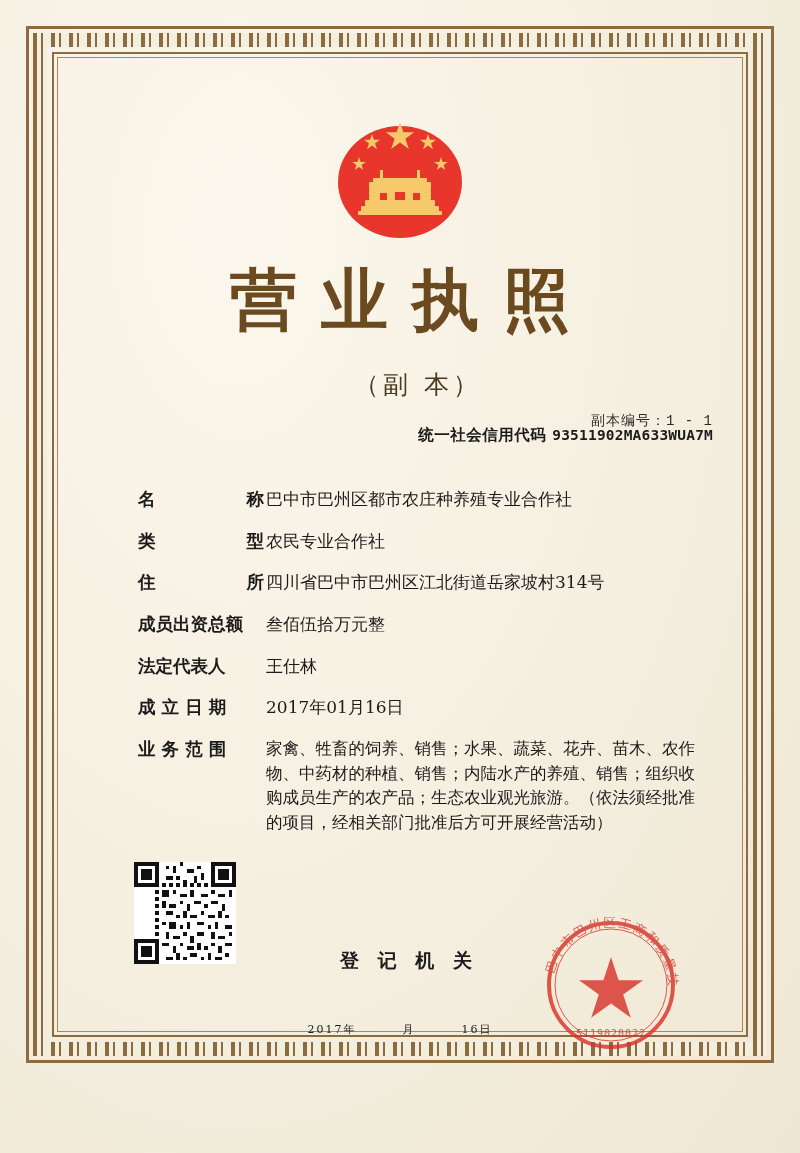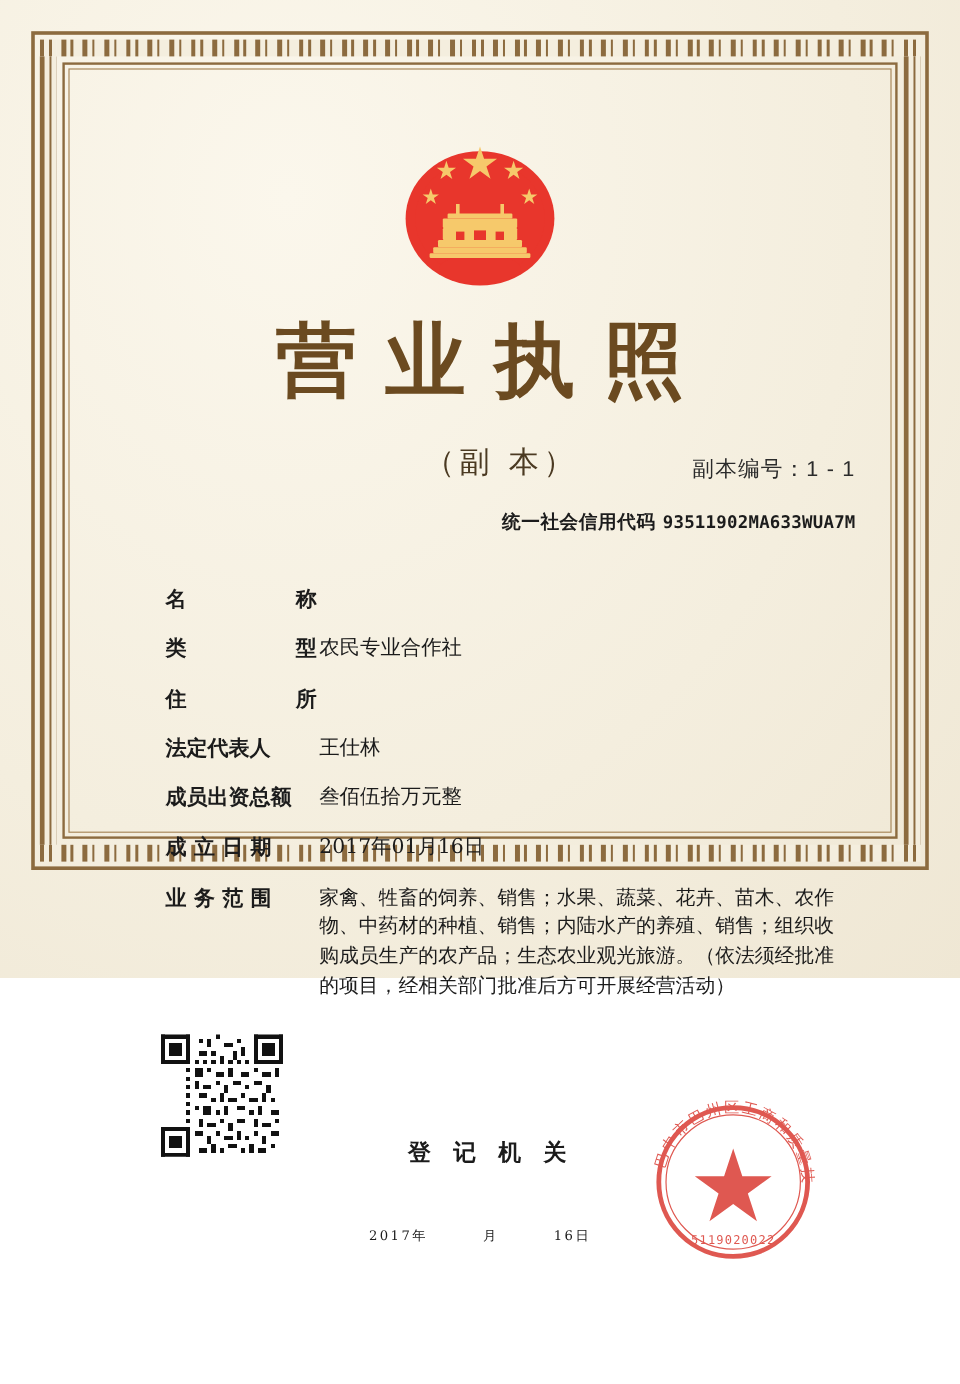--- a/index.html
+++ b/index.html
@@ -4,21 +4,21 @@
 <style>
   html,body{margin:0;padding:0;}
   body{
     width:800px;height:1153px;
     background:#ffffff;
     font-family:"DejaVu Sans","Liberation Sans",sans-serif;
     overflow:hidden;
   }
   .page{
     position:relative;
-    width:800px;height:815px;
+    width:800px;height:1153px;
     background:#f7f2e6;
     background-image:
       radial-gradient(ellipse at 30% 20%, #fbf7ec 0%, #f4eede 60%, #efe7d4 100%);
     box-sizing:border-box;
   }
   
   .frame-outer{
     position:absolute;
     left:26px;top:26px;right:26px;bottom:90px;
     border:3px solid #8c6b3f;
@@ -77,25 +77,25 @@
     top:368px;left:0;right:0;
     text-align:center;
     font-family:"DejaVu Serif","Liberation Serif",serif;
     font-size:25px;
     letter-spacing:4px;
     color:#4b3a22;
     padding-left:36px;
   }
   .copy-no{
     position:absolute;
-    top:379px;right:87px;
-    font-size:18px;
+    top:412px;right:87px;
+    font-size:14px;
     color:#2b2b2b;
     letter-spacing:1px;
-    font-family:Liberation Sans, sans-serif;
+    font-family:Liberation Mono, monospace;
   }
   .credit-code{
     position:absolute;
     top:425px;right:87px;
     font-size:15.5px;
     color:#1c1c1c;
     letter-spacing:.5px;
     font-family:"DejaVu Serif","Liberation Serif",serif;
     font-weight:bold;
   }
@@ -277,49 +277,51 @@
     <span class="num">93511902MA633WUA7M</span>
   </div>
 
   <div class="fields">
 
     <div class="row">
       <div class="label">
         <span>名</span>
         <span>称</span>
       </div>
+      <div class="value">巴中市巴州区都市农庄种养殖专业合作社</div>
     </div>
 
     <div class="row">
       <div class="label">
         <span>类</span>
         <span>型</span>
       </div>
       <div class="value">农民专业合作社</div>
     </div>
 
     <div class="row">
       <div class="label">
         <span>住</span>
         <span>所</span>
       </div>
+      <div class="value">四川省巴中市巴州区江北街道岳家坡村314号</div>
+    </div>
+
+    <div class="row">
+      <div class="label lbl2">
+        <span>成员出资总额</span>
+      </div>
+      <div class="value">叁佰伍拾万元整</div>
     </div>
 
     <div class="row">
       <div class="label lbl2">
         <span>法定代表人</span>
       </div>
       <div class="value">王仕林</div>
-    </div>
-
-    <div class="row">
-      <div class="label lbl2">
-        <span>成员出资总额</span>
-      </div>
-      <div class="value">叁佰伍拾万元整</div>
     </div>
 
     <div class="row">
       <div class="label">
         <span>成 立 日 期</span>
       </div>
       <div class="value">2017年01月16日</div>
     </div>
 
     <div class="row scope">

